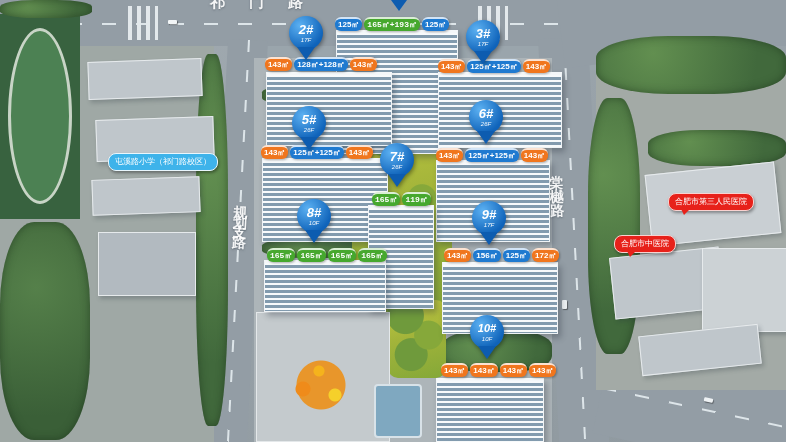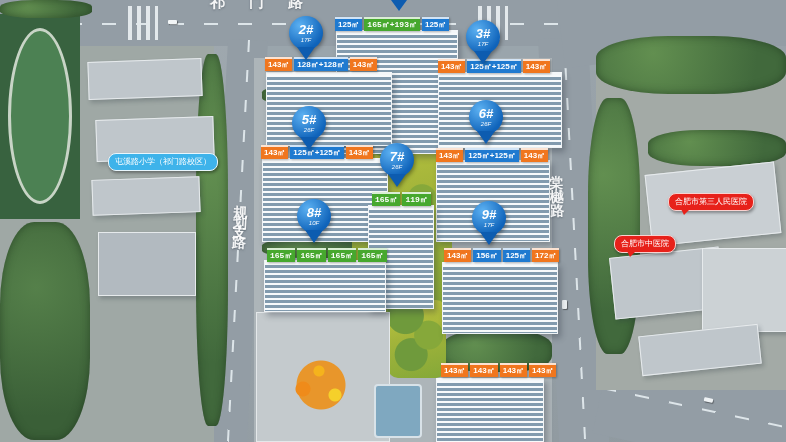--- a/index.html
+++ b/index.html
@@ -19,21 +19,21 @@
           radial-gradient(circle 18px at 30% 20%,#6f9a3c 0 18px,transparent 19px),
           radial-gradient(circle 14px at 70% 45%,#86a83a 0 14px,transparent 15px),
           radial-gradient(circle 16px at 40% 70%,#6f9a3c 0 16px,transparent 17px),
           linear-gradient(165deg,#c6cc41,#a3b43a 45%,#84a838);}
   .block{position:absolute;z-index:3;background:#bfc6cb;border:1px solid #e6eaec;box-shadow:2px 3px 4px rgba(40,50,60,.25);}
   .tower{position:absolute;z-index:4;background-color:#c7d4dd;
          background-image:repeating-linear-gradient(180deg,rgba(250,252,253,.95) 0 2px,rgba(118,145,166,.85) 2px 5px);
          border:1px solid #eef3f6;border-top:3px solid #f4f7f9;
          box-shadow:3px 4px 6px rgba(35,45,55,.32);}
   .strip{position:absolute;z-index:6;display:flex;align-items:flex-end;white-space:nowrap;filter:drop-shadow(1px 1px 1px rgba(0,0,0,.3));}
-  .seg{display:inline-block;padding:1px 3px;margin:0 1px;border-radius:0;color:#fff;
+  .seg{display:inline-block;padding:1px 3px;margin:0 1px;border-radius:6px;color:#fff;
        font-size:8px;font-weight:bold;line-height:10px;border-top:2px solid rgba(255,255,255,.8);}
   .seg-blue{background:#1f7ad0;}.seg-orange{background:#f0761e;}.seg-green{background:#46a82e;font-family:Liberation Mono, monospace;}
   .pin{position:absolute;z-index:8;width:40px;text-align:center;filter:drop-shadow(1px 2px 2px rgba(0,0,0,.4));}
   .pin-head{width:34px;height:34px;margin:0 auto;border-radius:50%;
             background:radial-gradient(circle at 32% 28%,#5cb1f2,#0f63ba 72%);
             display:flex;flex-direction:column;justify-content:center;color:#fff;}
   .pin-num{font-size:13px;font-weight:bold;font-style:italic;line-height:13px;}
   .pin-sub{font-size:6px;line-height:8px;opacity:.95;font-style:italic;}
   .pin-tail{width:0;height:0;margin:-3px auto 0;border-left:9px solid transparent;border-right:9px solid transparent;border-top:13px solid #0d5cb0;}
   .bubble{position:absolute;z-index:9;color:#fff;font-size:8px;line-height:10px;padding:3px 6px;border-radius:8px;white-space:nowrap;box-shadow:1px 2px 3px rgba(0,0,0,.35);}
@@ -227,20 +227,27 @@
   </div>
 
   <div class="pin" style="left:469px;top:201px;">
     <div class="pin-head">
       <div class="pin-num">9#</div>
       <div class="pin-sub">17F</div>
     </div>
     <div class="pin-tail"></div>
   </div>
 
+  <div class="pin" style="left:467px;top:315px;">
+    <div class="pin-head">
+      <div class="pin-num" style="font-size:11px;">10#</div>
+      <div class="pin-sub">10F</div>
+    </div>
+    <div class="pin-tail"></div>
+  </div>
 
   <div class="bubble bubble-school" style="left:108px;top:153px;">屯溪路小学（祁门路校区）</div>
   <div class="bubble bubble-red" style="left:668px;top:193px;">
     <span>合肥市第三人民医院</span>
     <i class="btail btail-red"></i>
   </div>
   <div class="bubble bubble-red" style="left:614px;top:235px;">
     <span>合肥市中医院</span>
     <i class="btail btail-red"></i>
   </div>

